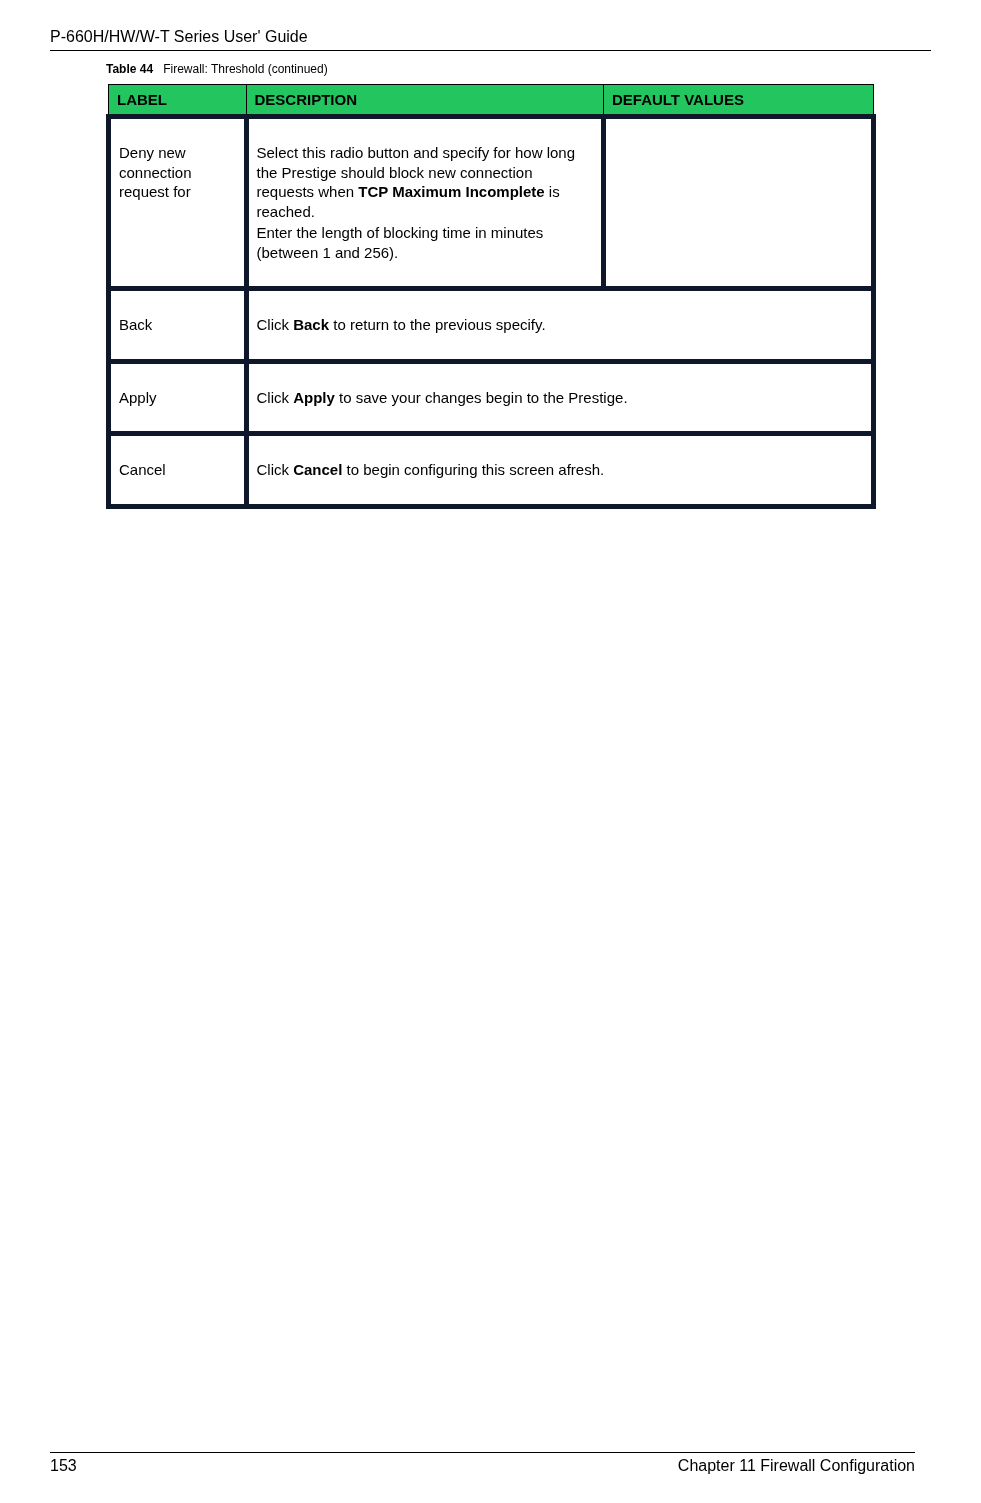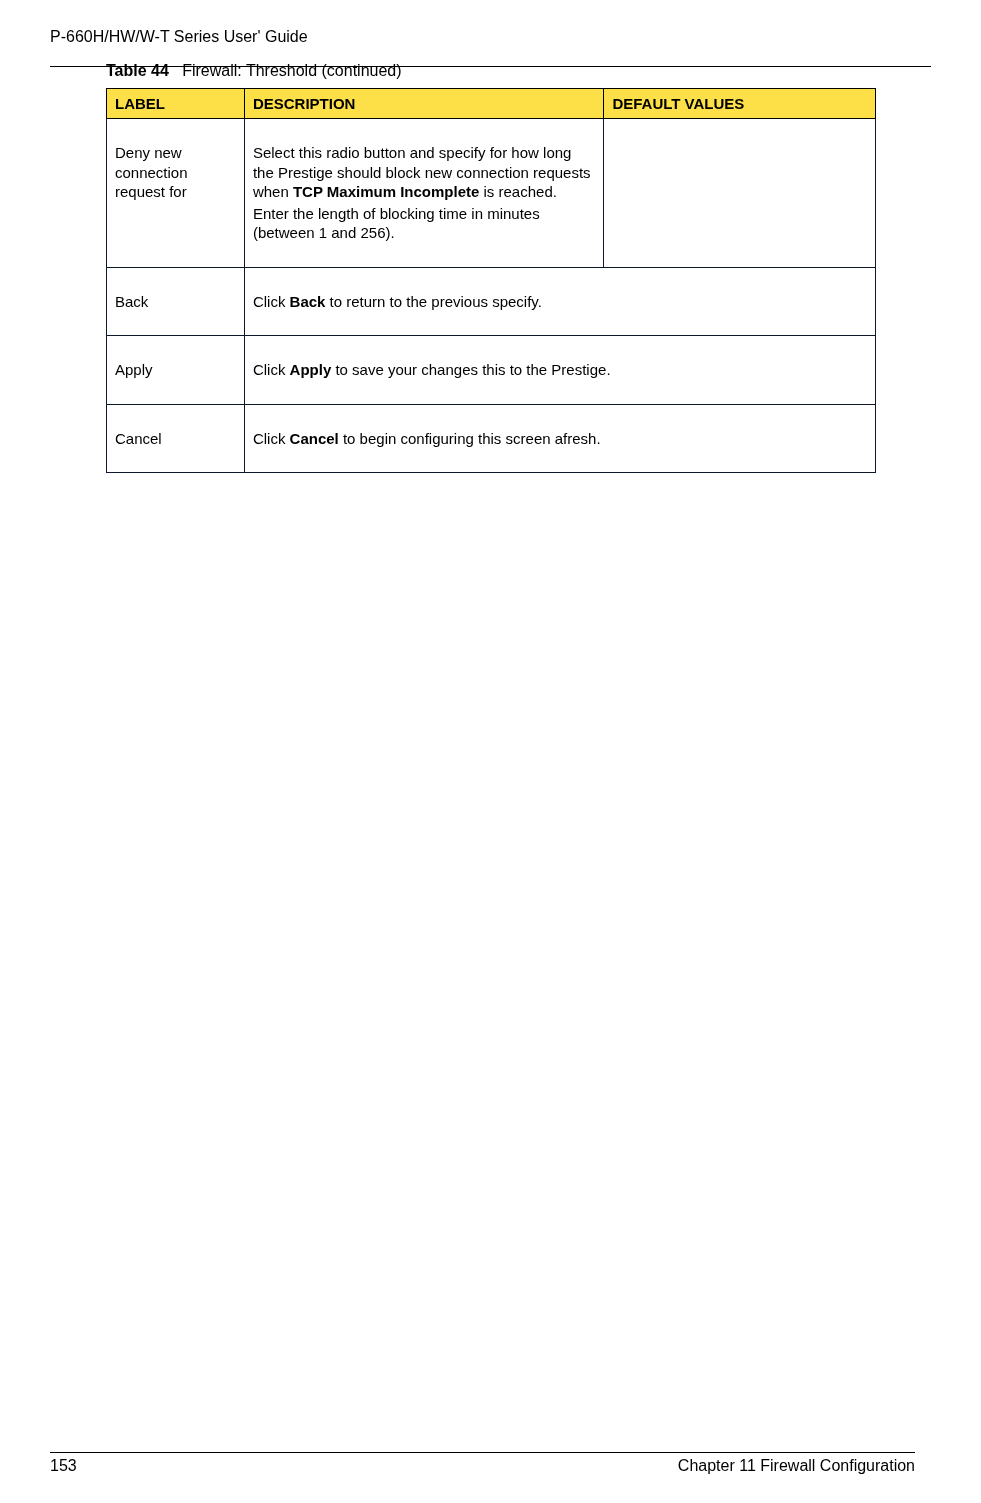--- a/index.html
+++ b/index.html
@@ -15,52 +15,52 @@
       background: #fff;
       color: #000;
     }
     .page-header {
       position: absolute;
       top: 28px;
       left: 50px;
       right: 50px;
       font-size: 16px;
       border-bottom: 1.5px solid #000;
-      padding-bottom: 20px;
+      padding-bottom: 4px;
     }
     .content {
       position: absolute;
       top: 62px;
       left: 50px;
       right: 50px;
     }
     .table-caption {
-      font-size: 16px;
+      font-size: 12px;
       margin-left: 56px;
       margin-bottom: 8px;
     }
     .table-caption .bold {
       font-weight: bold;
     }
     table.main-table {
       margin-left: 56px;
       border-collapse: collapse;
       width: 770px;
       font-size: 15px;
     }
     table.main-table th {
-      background: #fde047;
+      background: #22c55e;
       text-align: left;
       font-weight: bold;
       border: 1px solid #000;
       padding: 6px 8px;
       vertical-align: top;
     }
     table.main-table td {
-      border: 1px solid #0f172a;
+      border: 5px solid #0f172a;
       padding: 24px 8px;
       vertical-align: top;
       line-height: 1.3;
     }
     .col-label {
       width: 138px;
     }
     .col-desc {
       width: 360px;
     }
@@ -110,21 +110,21 @@
           <div>Enter the length of blocking time in minutes (between 1 and 256).</div>
         </td>
         <td></td>
       </tr>
       <tr>
         <td>Back</td>
         <td colspan="2"><span>Click </span><b>Back</b><span> to return to the previous specify.</span></td>
       </tr>
       <tr>
         <td>Apply</td>
-        <td colspan="2"><span>Click </span><b>Apply</b><span> to save your changes this to the Prestige.</span></td>
+        <td colspan="2"><span>Click </span><b>Apply</b><span> to save your changes begin to the Prestige.</span></td>
       </tr>
       <tr>
         <td>Cancel</td>
         <td colspan="2"><span>Click </span><b>Cancel</b><span> to begin configuring this screen afresh.</span></td>
       </tr>
     </tbody>
   </table>
 </div>
 
 <div class="page-footer">

